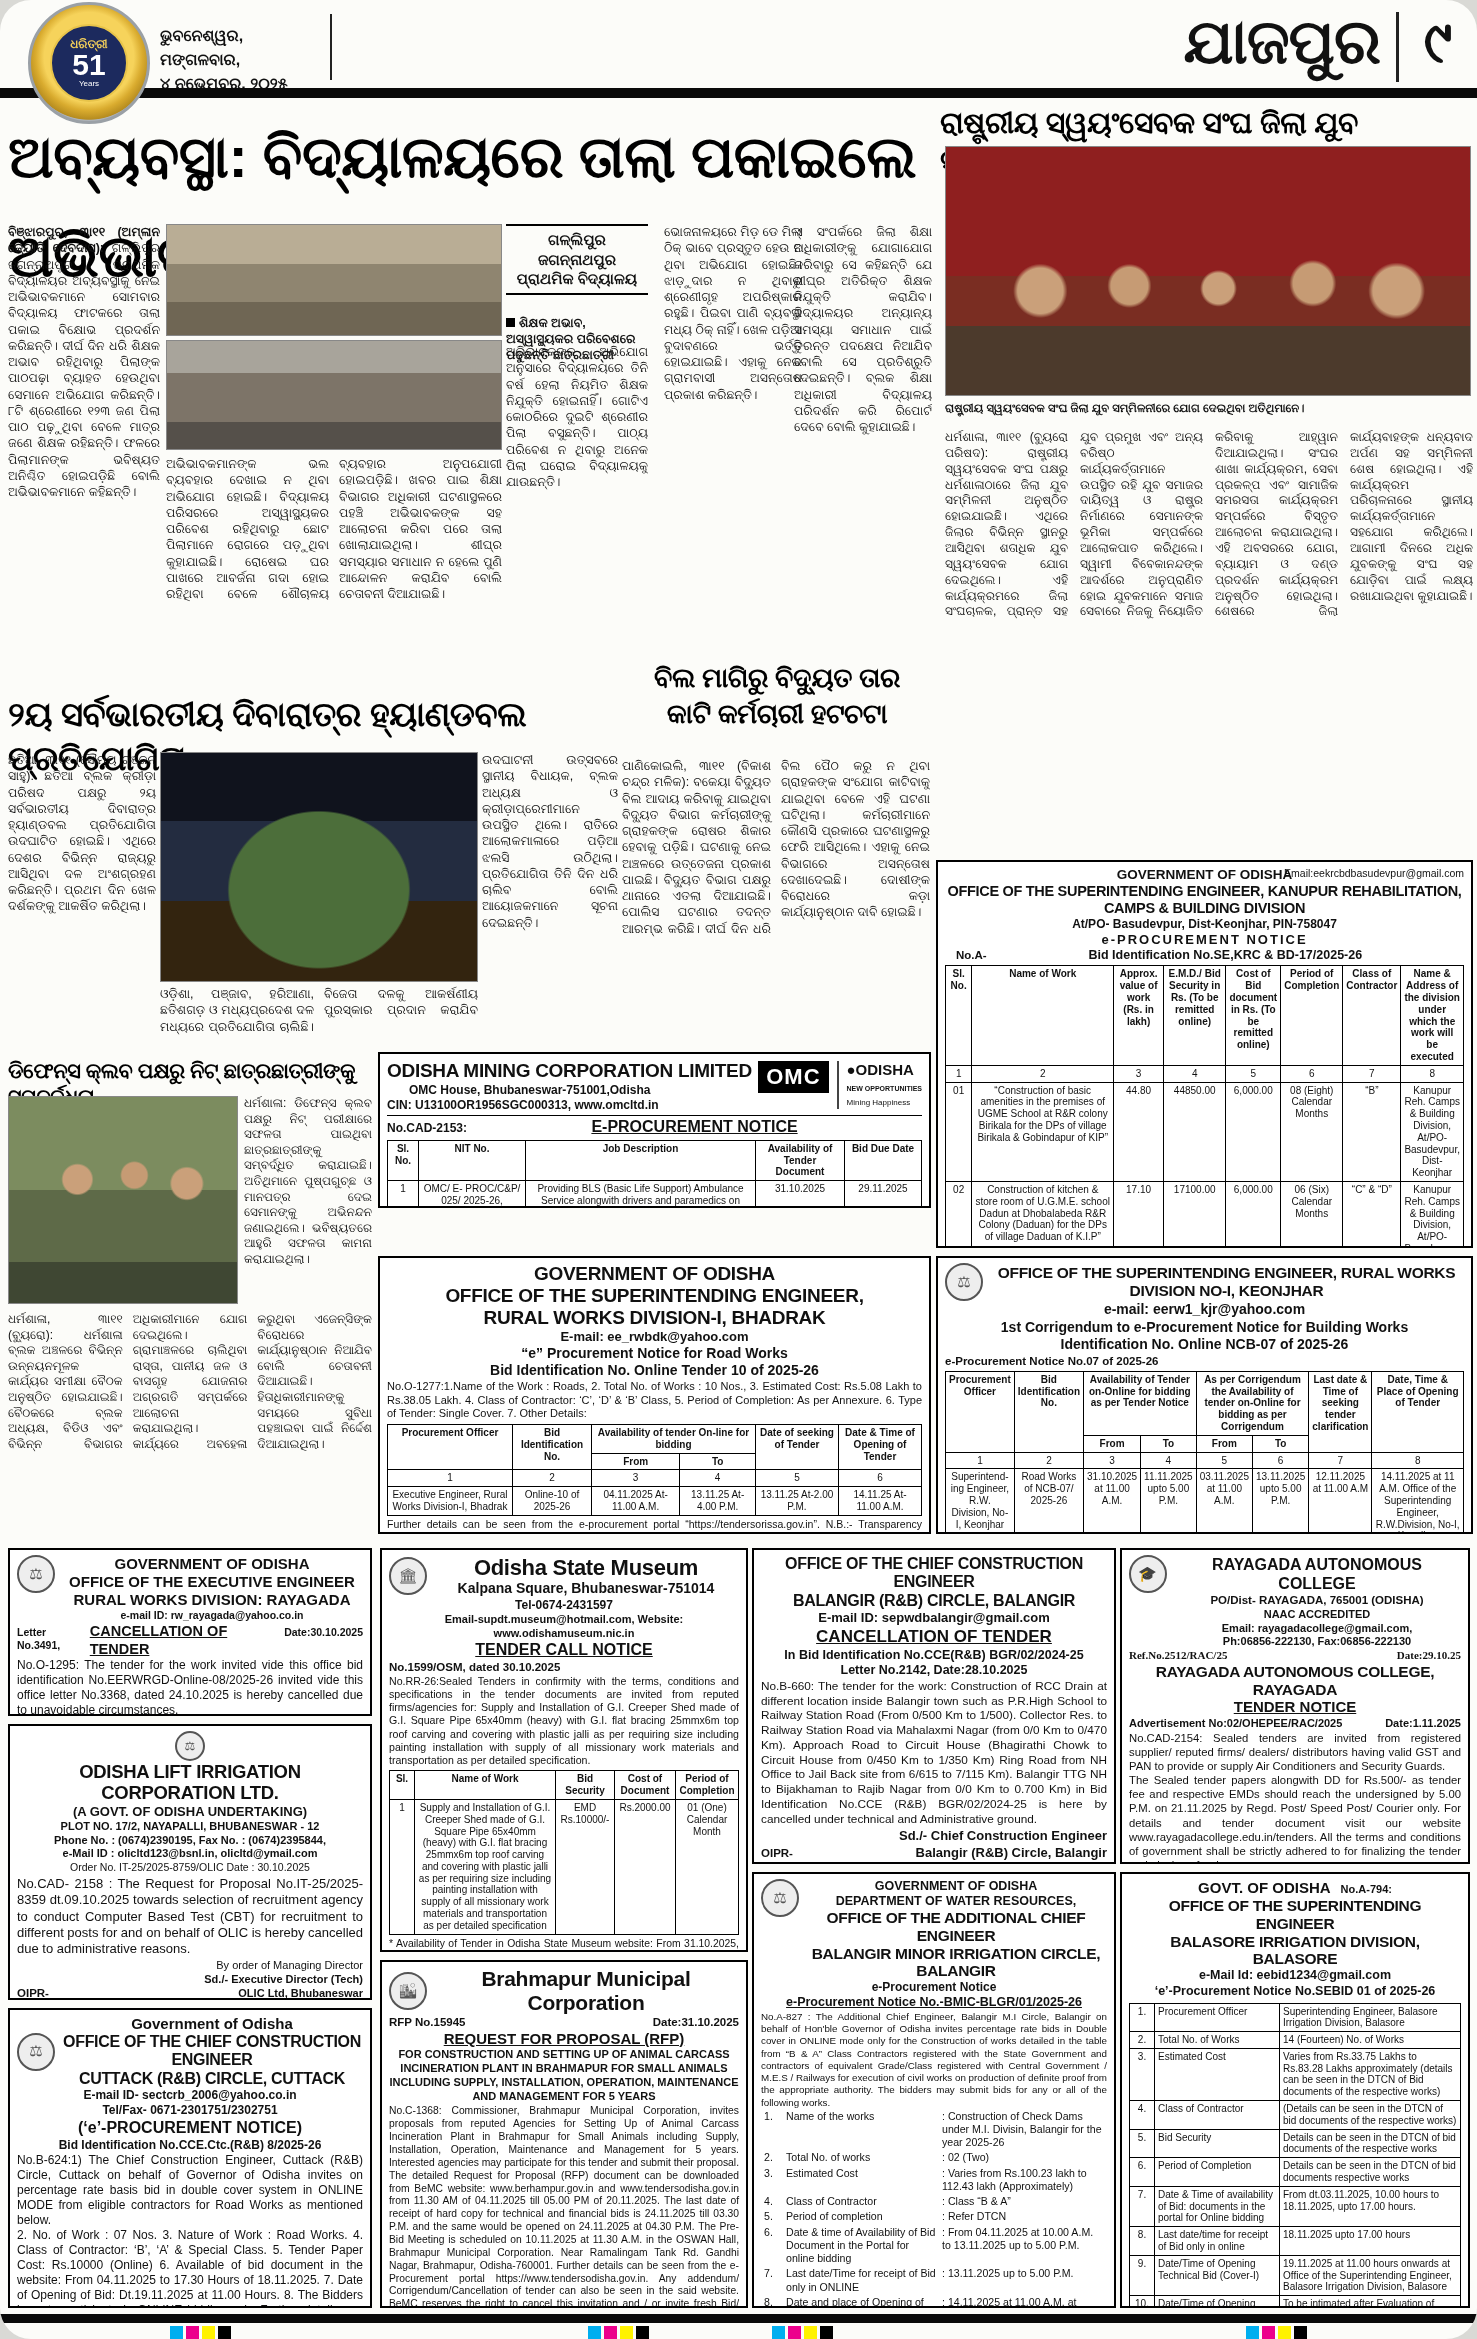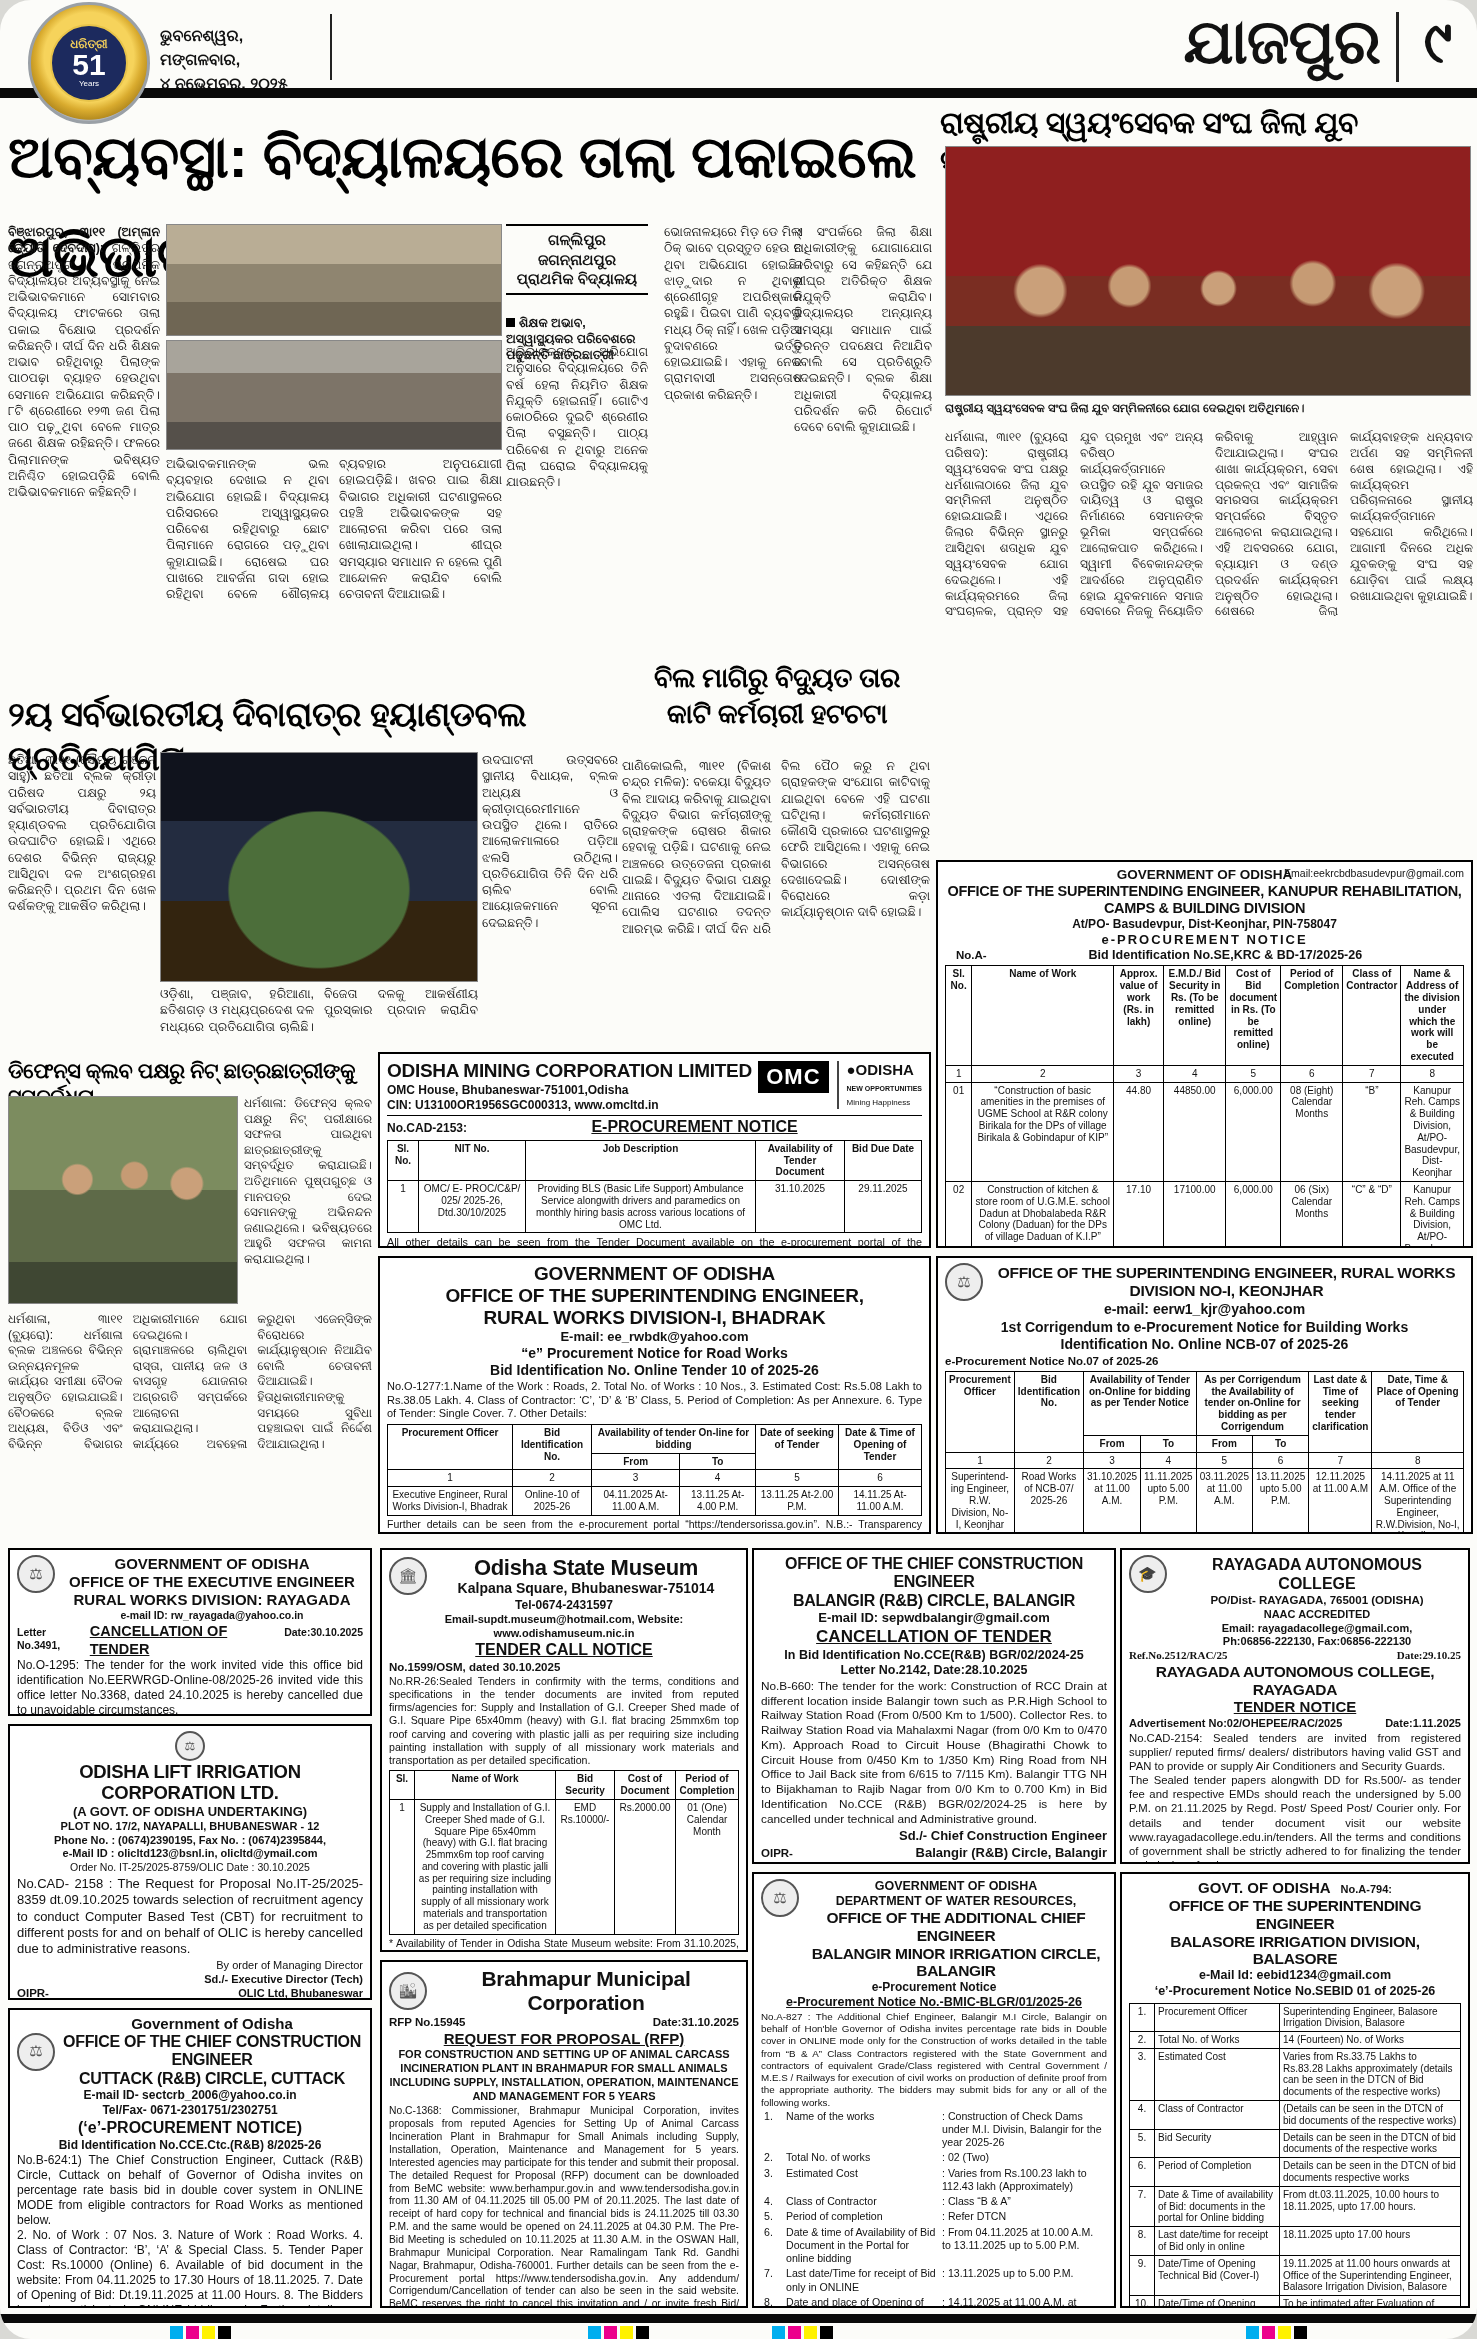--- a/index.html
+++ b/index.html
@@ -127,25 +127,25 @@
 
   <div class="abs hl" style="left:8px;top:1058px;width:364px;font-size:21px;line-height:1.25;">ଡିଫେନ୍ସ କ୍ଲବ ପକ୍ଷରୁ ନିଟ୍ ଛାତ୍ରଛାତ୍ରୀଙ୍କୁ ସମ୍ବର୍ଦ୍ଧନା</div>
   <div class="photo" style="left:8px;top:1096px;width:230px;height:208px;background:
     radial-gradient(circle at 30% 40%,#caa07a 0 7%,transparent 8%),
     radial-gradient(circle at 55% 38%,#c69b74 0 7%,transparent 8%),
     radial-gradient(circle at 78% 42%,#caa07a 0 7%,transparent 8%),
     linear-gradient(180deg,#7c8c5f 0 45%,#5e6a48 45% 80%,#3f4733 80% 100%);"></div>
   <div class="abs btxt" style="left:244px;top:1096px;width:128px;height:208px;font-size:12px;">ଧର୍ମଶାଳା: ଡିଫେନ୍ସ କ୍ଲବ ପକ୍ଷରୁ ନିଟ୍ ପରୀକ୍ଷାରେ ସଫଳତା ପାଇଥିବା ଛାତ୍ରଛାତ୍ରୀଙ୍କୁ ସମ୍ବର୍ଦ୍ଧିତ କରାଯାଇଛି। ଅତିଥିମାନେ ପୁଷ୍ପଗୁଚ୍ଛ ଓ ମାନପତ୍ର ଦେଇ ସେମାନଙ୍କୁ ଅଭିନନ୍ଦନ ଜଣାଇଥିଲେ। ଭବିଷ୍ୟତରେ ଆହୁରି ସଫଳତା କାମନା କରାଯାଇଥିଲା।</div>
   <div class="abs btxt cols3" style="left:8px;top:1312px;width:364px;height:222px;font-size:12px;">ଧର୍ମଶାଳା, ୩ା୧୧ (ବ୍ୟୁରୋ): ଧର୍ମଶାଳା ବ୍ଲକ ଅଞ୍ଚଳରେ ବିଭିନ୍ନ ଉନ୍ନୟନମୂଳକ କାର୍ଯ୍ୟର ସମୀକ୍ଷା ବୈଠକ ଅନୁଷ୍ଠିତ ହୋଇଯାଇଛି। ବୈଠକରେ ବ୍ଲକ ଅଧ୍ୟକ୍ଷ, ବିଡିଓ ଏବଂ ବିଭିନ୍ନ ବିଭାଗର ଅଧିକାରୀମାନେ ଯୋଗ ଦେଇଥିଲେ। ଗ୍ରାମାଞ୍ଚଳରେ ଚାଲିଥିବା ରାସ୍ତା, ପାନୀୟ ଜଳ ଓ ବାସଗୃହ ଯୋଜନାର ଅଗ୍ରଗତି ସମ୍ପର୍କରେ ଆଲୋଚନା କରାଯାଇଥିଲା। କାର୍ଯ୍ୟରେ ଅବହେଳା କରୁଥିବା ଏଜେନ୍ସିଙ୍କ ବିରୋଧରେ କାର୍ଯ୍ୟାନୁଷ୍ଠାନ ନିଆଯିବ ବୋଲି ଚେତାବନୀ ଦିଆଯାଇଛି। ହିତାଧିକାରୀମାନଙ୍କୁ ସମୟରେ ସୁବିଧା ପହଞ୍ଚାଇବା ପାଇଁ ନିର୍ଦ୍ଦେଶ ଦିଆଯାଇଥିଲା।</div>
 
-  <div class="notice" style="left:378px;top:1052px;width:553px;height:196px;">
+  <div class="notice" style="left:378px;top:1052px;width:553px;height:156px;">
     <div style="display:flex;justify-content:space-between;">
       <div>
         <div class="nb" style="font-size:19px;letter-spacing:-0.3px;">ODISHA MINING CORPORATION LIMITED</div>
-        <div class="nb" style="font-size:12px;">OMC House, Bhubaneswar-751001,Odisha</div>
+        <div class="nb" style="font-size:12px;margin-left:22px;">OMC House, Bhubaneswar-751001,Odisha</div>
         <div class="nb" style="font-size:12px;">CIN: U13100OR1956SGC000313, www.omcltd.in</div>
       </div>
       <div style="display:flex;align-items:flex-start;gap:8px;padding-top:2px;">
         <span class="omcbox">OMC</span>
         <span style="border-left:2px solid #444;padding-left:8px;text-align:left;">
           <span class="nb" style="font-size:15px;">●<span>ODISHA</span></span><br>
           <span style="font-size:7px;font-weight:bold;">NEW OPPORTUNITIES</span><br>
           <span style="font-size:8px;">Mining Happiness</span>
         </span>
       </div>

